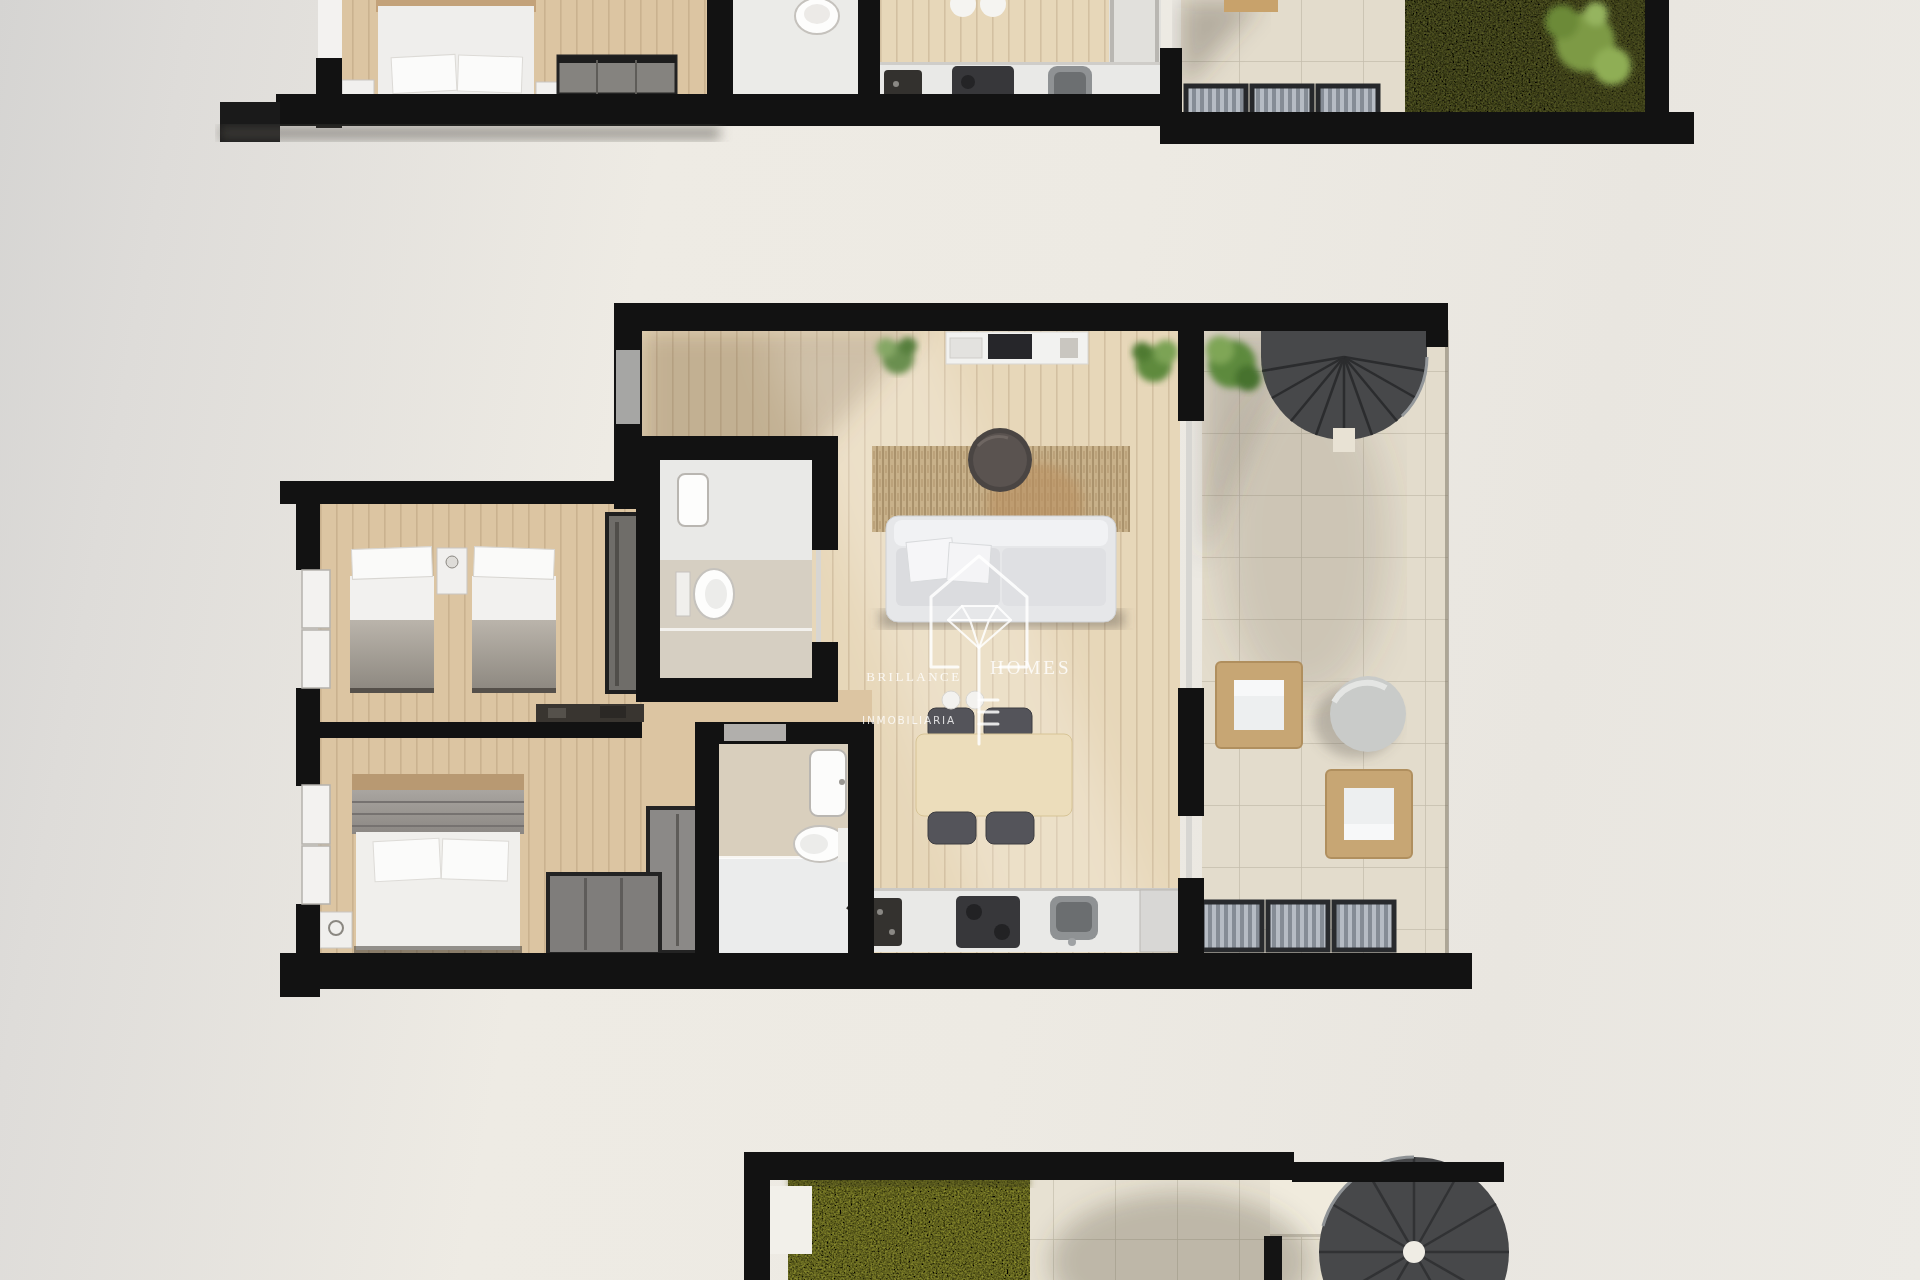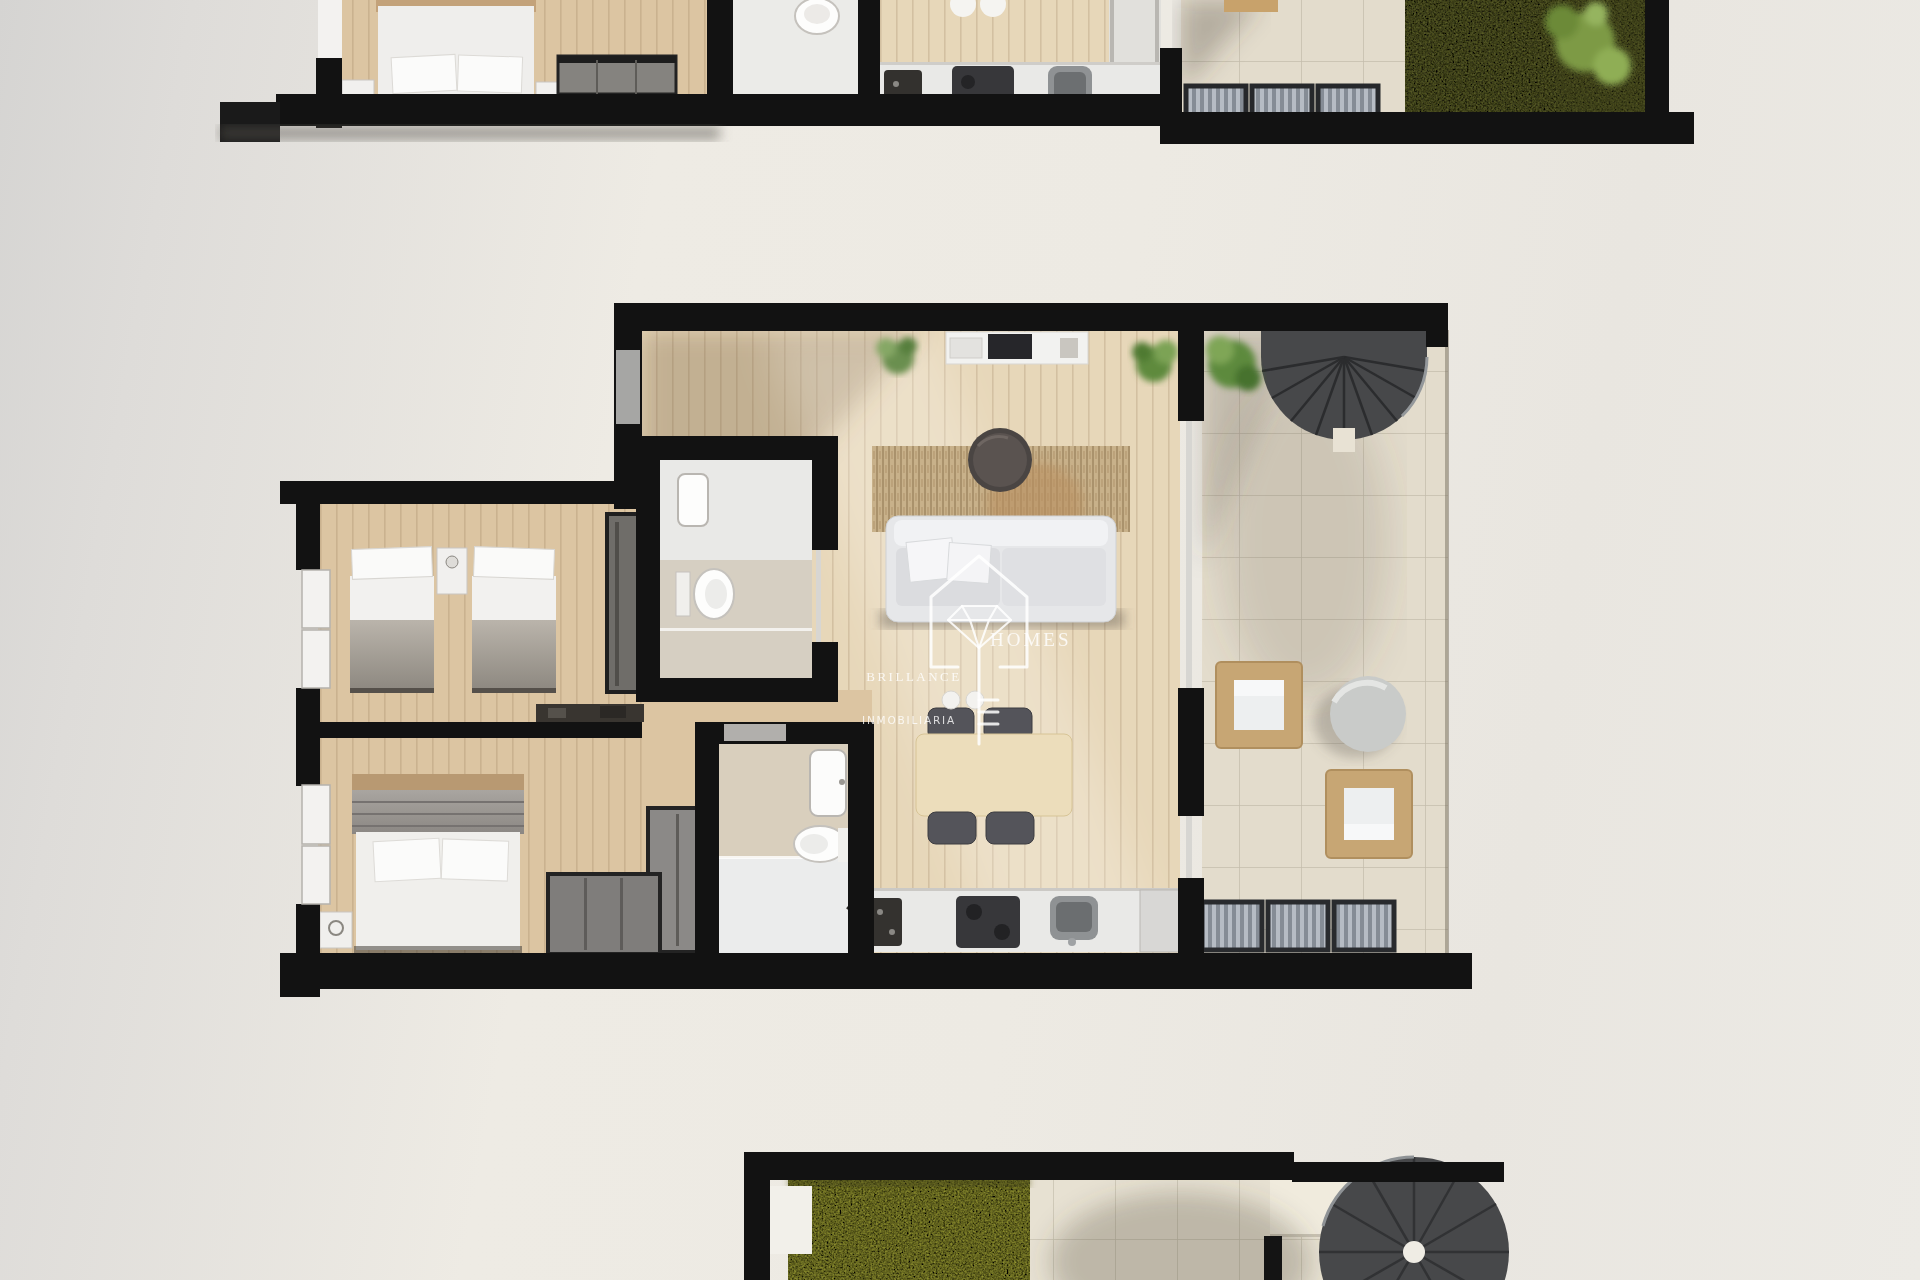--- a/index.html
+++ b/index.html
@@ -15,21 +15,21 @@
       #eceae5 100%);
   }
   .plan-svg{position:absolute;left:0;top:0;}
   .watermark{position:absolute;left:0;top:0;width:1920px;height:1280px;pointer-events:none;}
   .wm-text{
     position:absolute;color:rgba(255,255,255,0.82);
     font-family:"Liberation Serif",serif;
     white-space:nowrap;
   }
   .wm-brand-first{left:848px;top:669px;width:132px;text-align:center;font-size:13px;letter-spacing:2.5px;}
-  .wm-brand-second{left:990px;top:629px;font-size:19px;letter-spacing:3px;text-align:right;}
+  .wm-brand-second{left:990px;top:657px;font-size:19px;letter-spacing:3px;text-align:right;}
   .wm-subtitle{
     left:862px;top:694px;font-family:"DejaVu Sans",sans-serif;
     font-size:10.5px;letter-spacing:1.8px;color:rgba(255,255,255,0.80);margin-top:20px;
   }
 </style>
 </head>
 <body>
 
 <div class="canvas">
 

